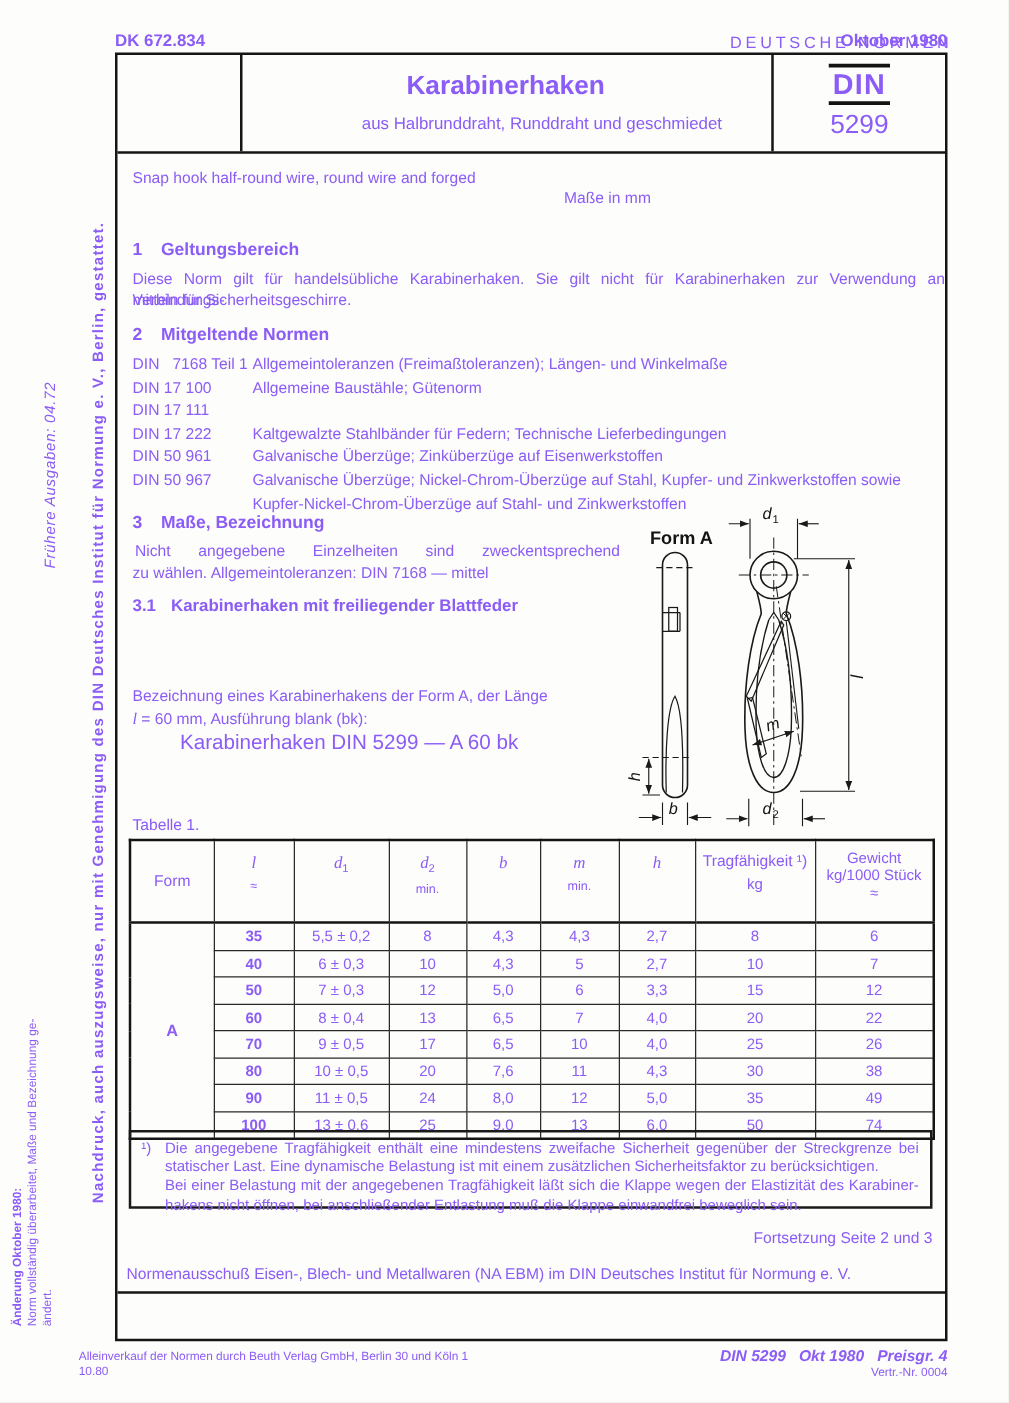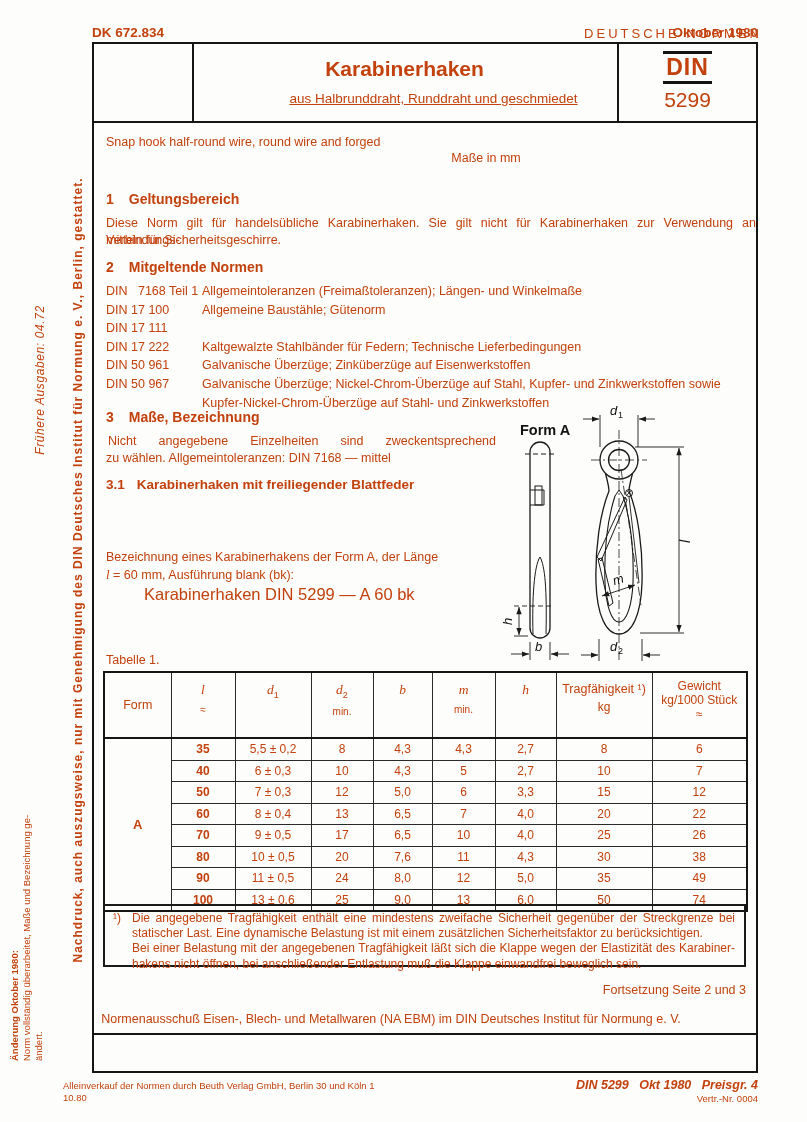--- a/index.html
+++ b/index.html
@@ -1,16 +1,16 @@
 <!DOCTYPE html>
 <html lang="de"><head>
 <meta charset="utf-8">
 <style>
   html,body{margin:0;padding:0;background:#e8e8e6;}
-  .page{position:relative;width:807px;height:1122px;background:#fdfdfb;color:#c2410c;
+  .page{position:relative;width:807px;height:1122px;background:#fdfdfb;color:#8b5cf6;
         font-family:"Liberation Sans",sans-serif;overflow:hidden;}
   .abs{position:absolute;}
   .frame{position:absolute;left:92px;top:42px;width:666px;height:1031px;
          border:2px solid #151515;box-sizing:border-box;}
   .hline{position:absolute;background:#151515;height:2px;}
   .vline{position:absolute;background:#151515;width:2px;}
   .b{font-weight:700;}
   .it{font-style:italic;}
   .sym{font-family:"Liberation Serif",serif;font-style:italic;}
   .center{text-align:center;}
@@ -53,21 +53,21 @@
   <div class="abs b" style="right:49px;top:25px;font-size:13.5px;">Oktober 1980</div>
 
   <div class="frame">
     <div class="hline" style="left:0;top:77px;width:662px;"></div>
     <div class="vline" style="left:98px;top:0;height:77px;"></div>
     <div class="vline" style="left:523px;top:0;height:77px;"></div>
     <div class="hline" style="left:0;top:989px;width:662px;"></div>
   </div>
 
   <div class="abs b center" style="left:192px;top:57px;width:425px;font-size:21px;">Karabinerhaken</div>
-  <div class="abs center" style="left:192px;top:91px;width:483px;font-size:13.5px;text-decoration:underline;">aus Halbrunddraht, Runddraht und geschmiedet</div>
+  <div class="abs center" style="left:192px;top:91px;width:483px;font-size:13.5px;">aus Halbrunddraht, Runddraht und geschmiedet</div>
   <div class="abs center" style="left:617px;top:51px;width:141px;">
     <span class="dinlogo">DIN</span>
   </div>
   <div class="abs center" style="left:617px;top:88px;width:141px;font-size:21px;">5299</div>
 
   <div class="abs body-txt" style="left:106px;top:134px;">Snap hook half-round wire, round wire and forged</div>
   <div class="abs center body-txt" style="left:92px;top:150px;width:788px;">Maße in mm</div>
 
   <div class="abs b" style="left:106px;top:191px;font-size:14px;">
     <span class="h-num">1</span><span>Geltungsbereich</span>

